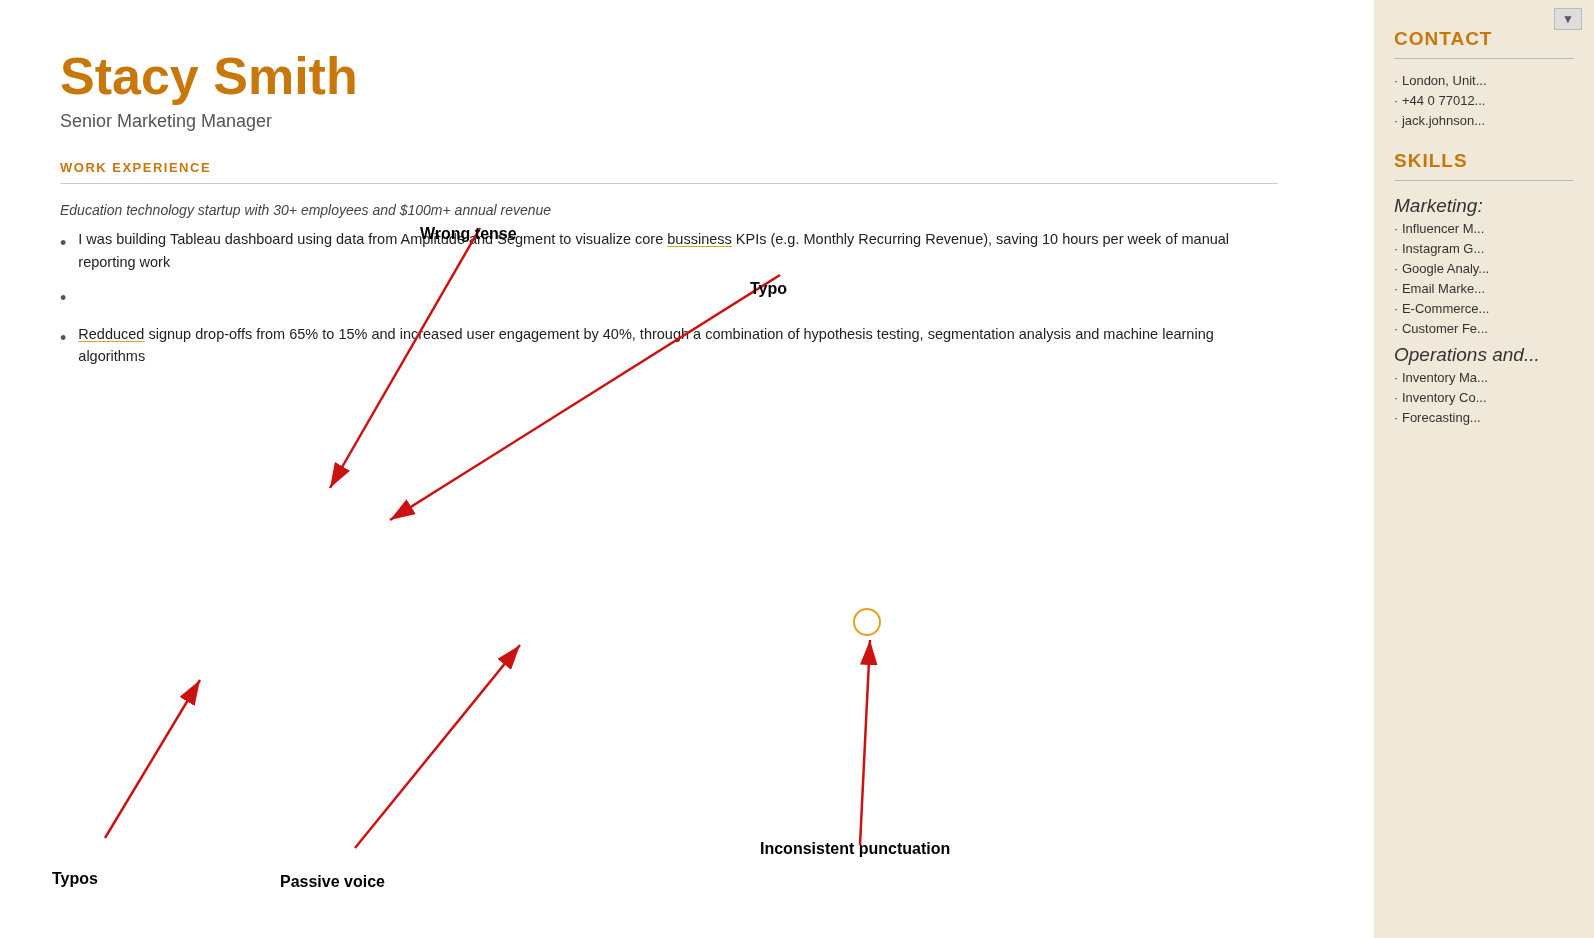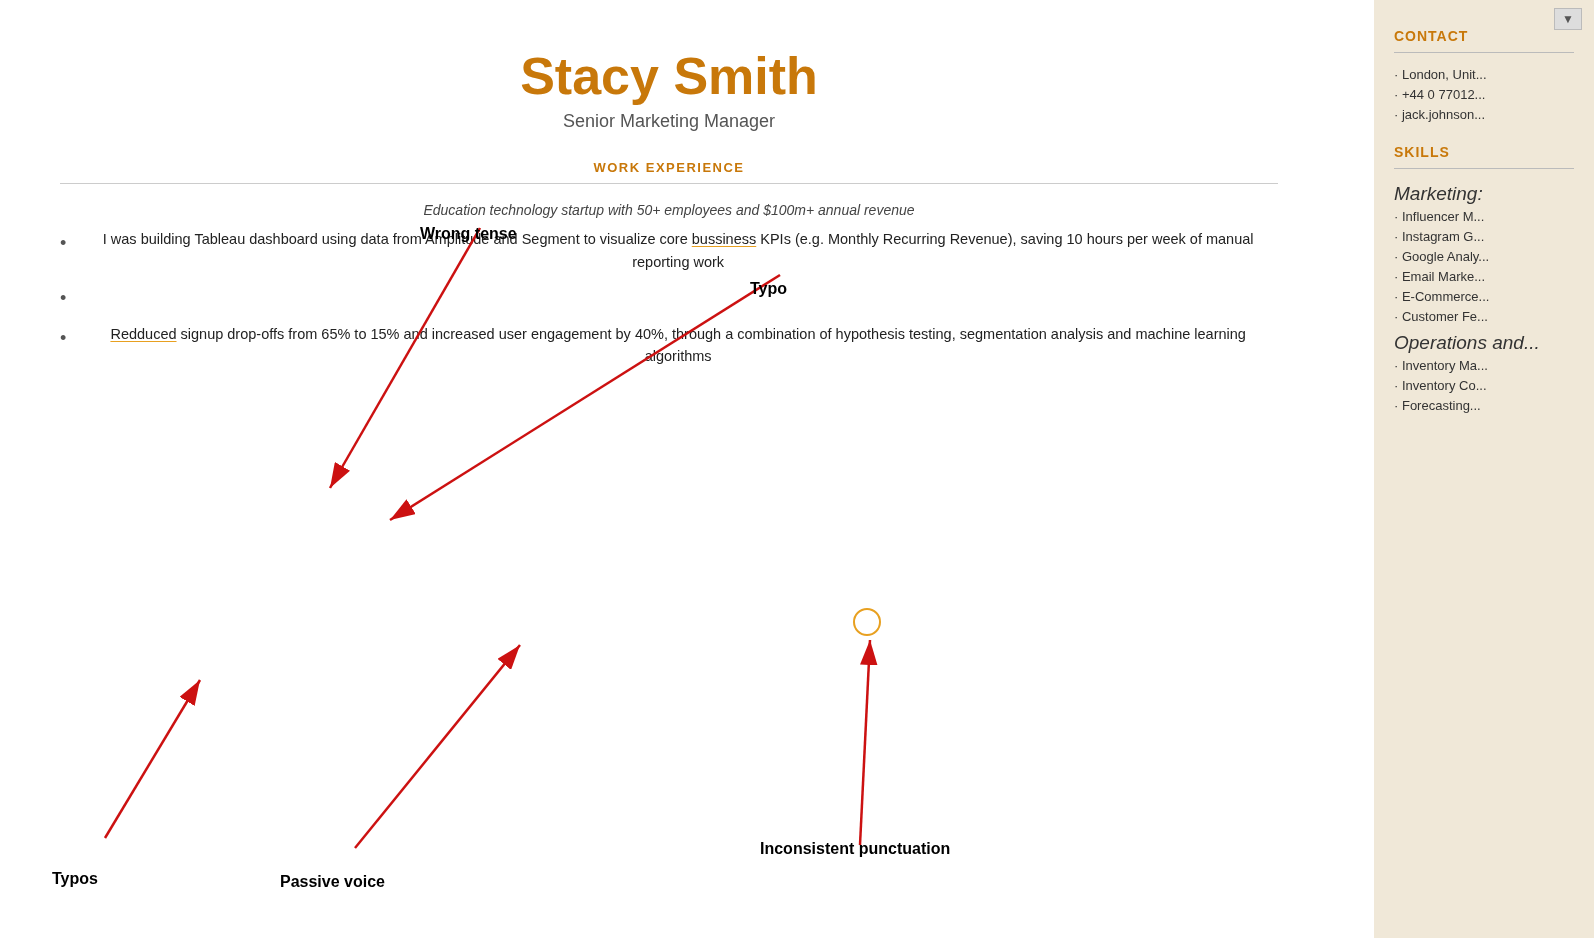--- a/index.html
+++ b/index.html
@@ -11,21 +11,20 @@
       overflow: hidden;
     }
 
     
     .resume-main {
       flex: 1;
       background: #fff;
       padding: 48px 96px 40px 60px;
       overflow: hidden;
       position: relative;
-      text-align: center;
     }
 
     
     .resume-sidebar {
       width: 220px;
       background: #f0e8d8;
       padding: 28px 20px;
       flex-shrink: 0;
       overflow: hidden;
     }
@@ -170,21 +169,21 @@
     .orange-circle {
       position: absolute;
       width: 28px;
       height: 28px;
       border: 2.5px solid #e8a020;
       border-radius: 50%;
     }
 
     
     .sidebar-section-title {
-      font-size: 14px;
+      font-size: 19px;
       font-weight: 800;
       color: #c8780a;
       letter-spacing: 1px;
       margin-bottom: 8px;
       font-family: Arial, sans-serif;
     }
 
     .sidebar-divider {
       border: none;
       border-top: 1px solid #bbb;
@@ -234,21 +233,21 @@
 
 <div class="resume-main">
 
   <h1 class="candidate-name">Stacy Smith</h1>
 
   <p class="candidate-title">Senior Marketing Manager</p>
 
   <div class="section-header">WORK EXPERIENCE</div>
   <hr class="section-divider">
 
-  <p class="company-desc">Education technology startup with 50+ employees and $100m+ annual revenue</p>
+  <p class="company-desc">Education technology startup with 30+ employees and $100m+ annual revenue</p>
 
 
   <ul class="bullet-list">
 
     <li>
       <span class="bullet-dot">•</span>
       <span>
         I was building Tableau dashboard using data from Amplitude and Segment to visualize core <span class="underline-orange">bussiness</span> KPIs (e.g. Monthly Recurring Revenue), saving 10 hours per week of manual reporting work
       </span>
     </li>

